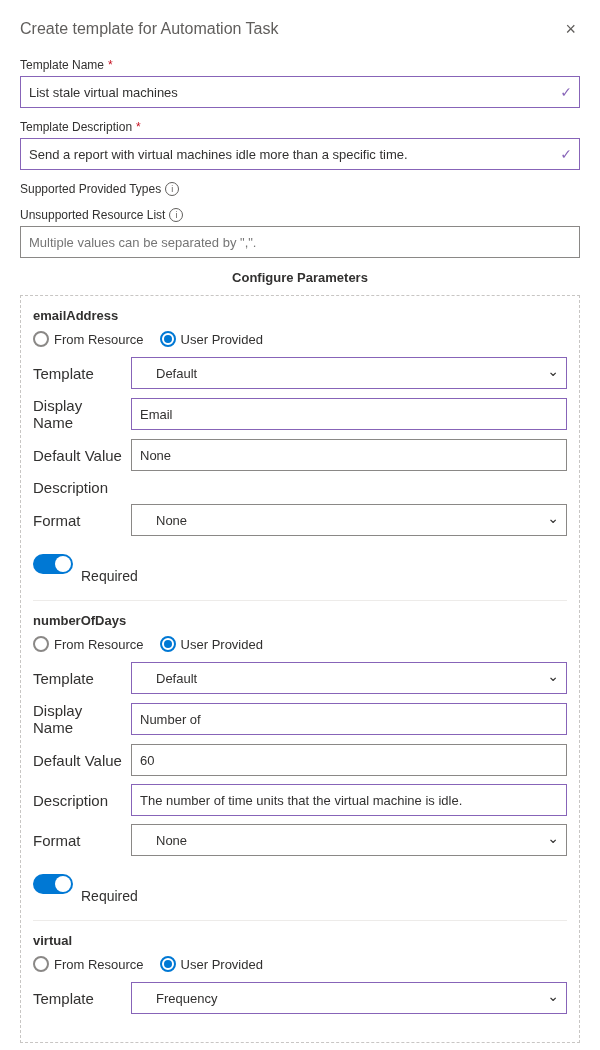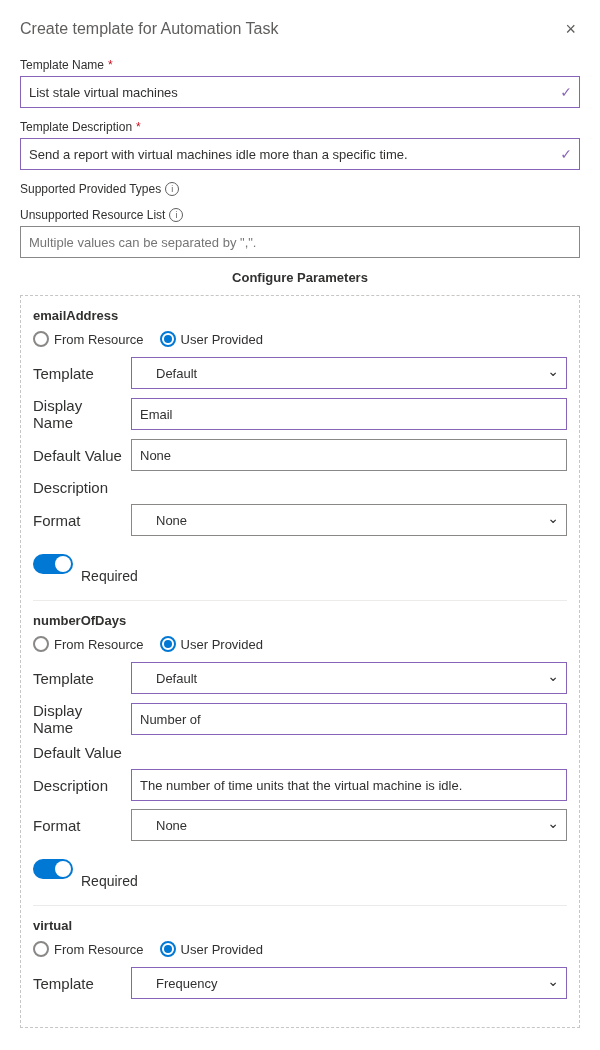--- a/index.html
+++ b/index.html
@@ -364,20 +364,21 @@
         </div>
       </div>
 
       <div class="param-row">
         <span class="param-row-label">Display Name</span>
         <input class="text-input purple-border" type="text" value="Number of" style="">
       </div>
 
       <div class="param-row">
         <span class="param-row-label">Default Value</span>
+        <input class="text-input" type="text" value="60" style="">
       </div>
 
       <div class="param-row">
         <span class="param-row-label">Description</span>
         <input class="text-input purple-border" type="text" value="The number of time units that the virtual machine is idle." style="">
       </div>
 
       <div class="param-row">
         <span class="param-row-label">Format</span>
         <div class="select-wrapper">

